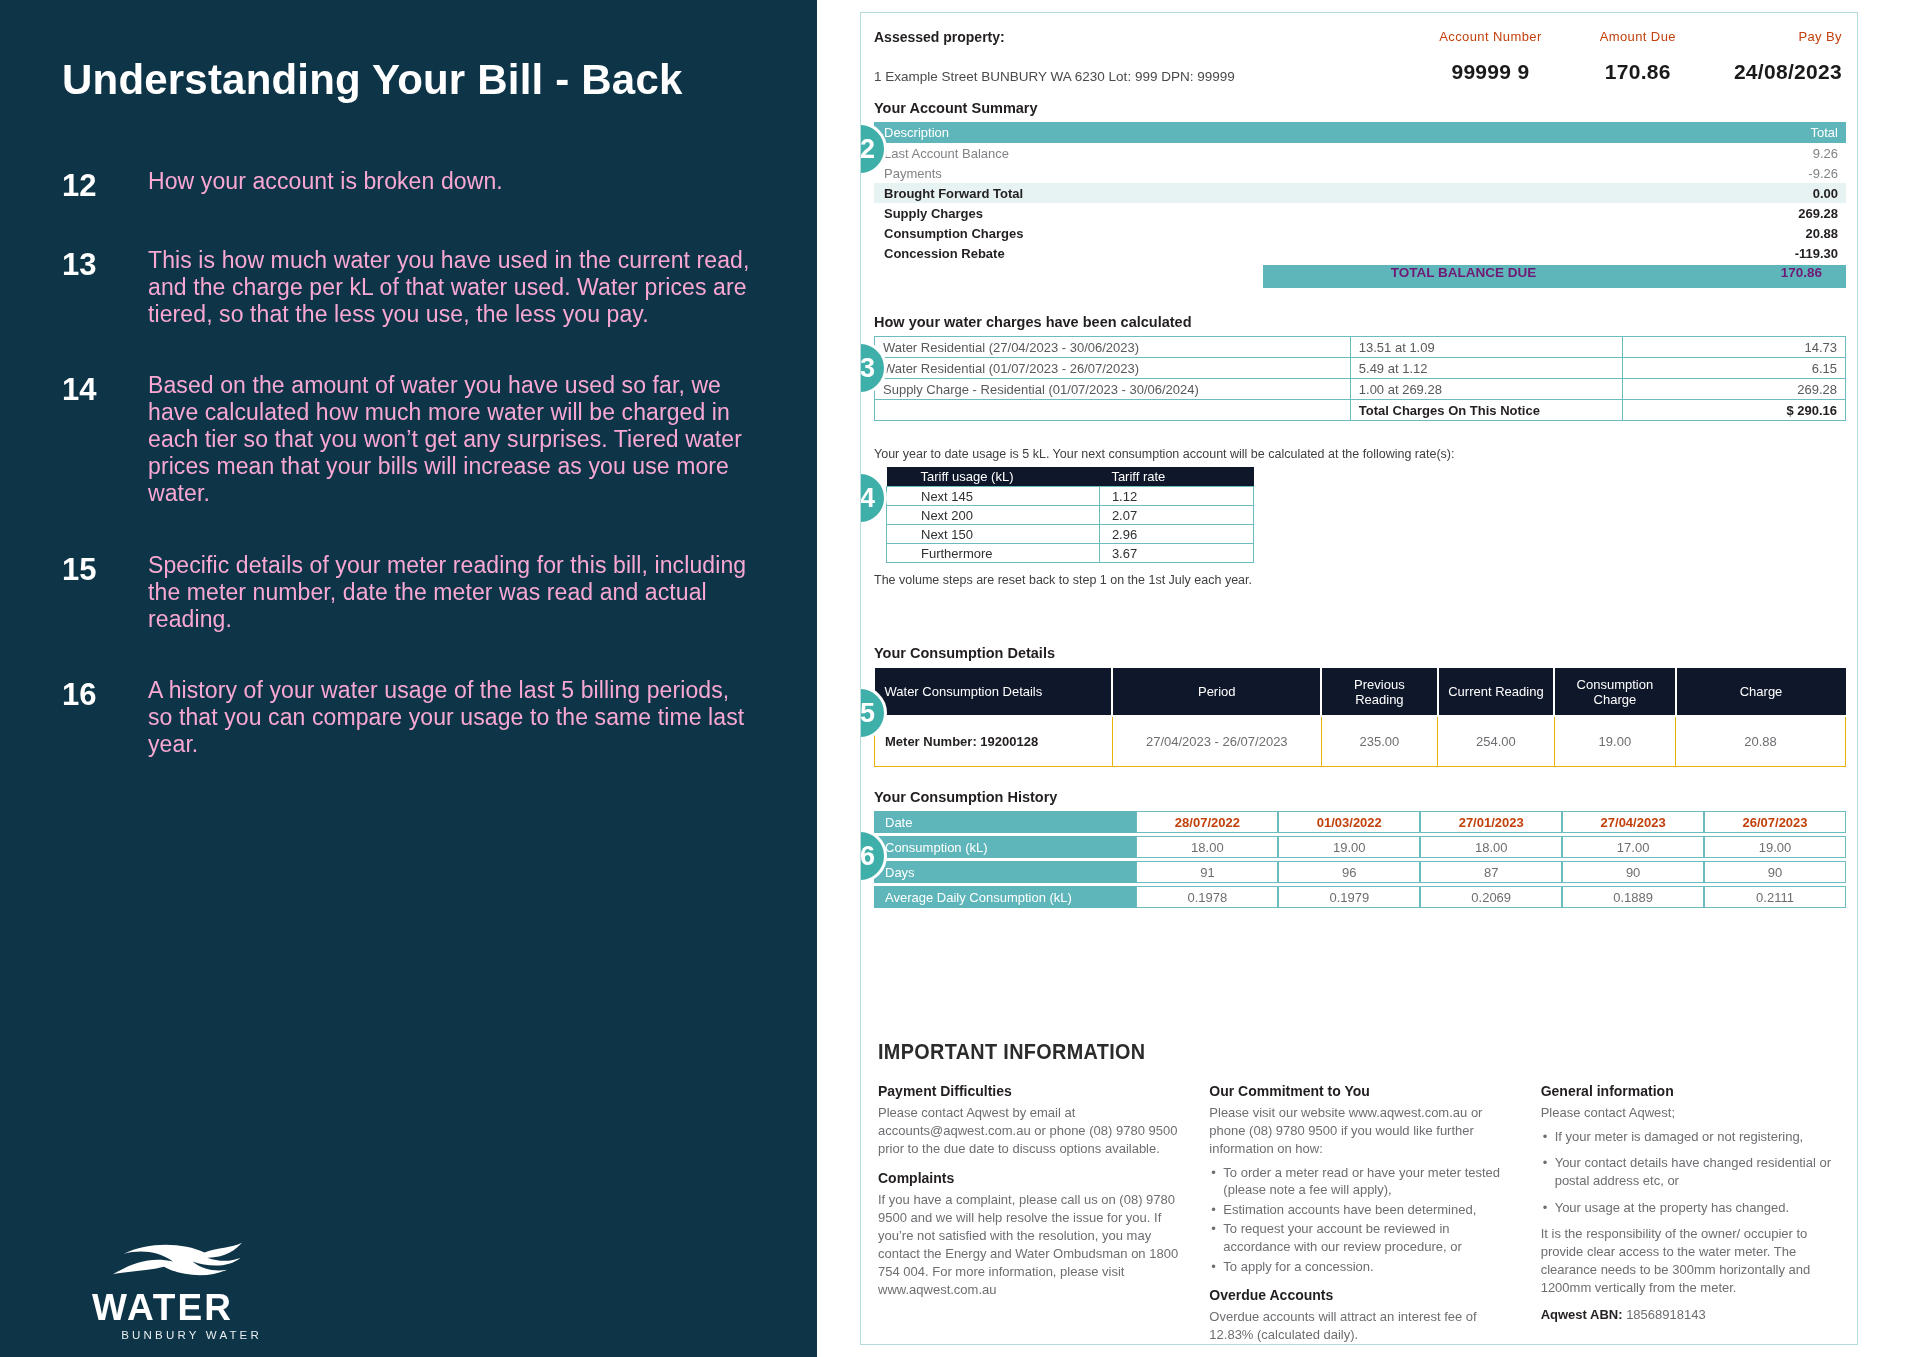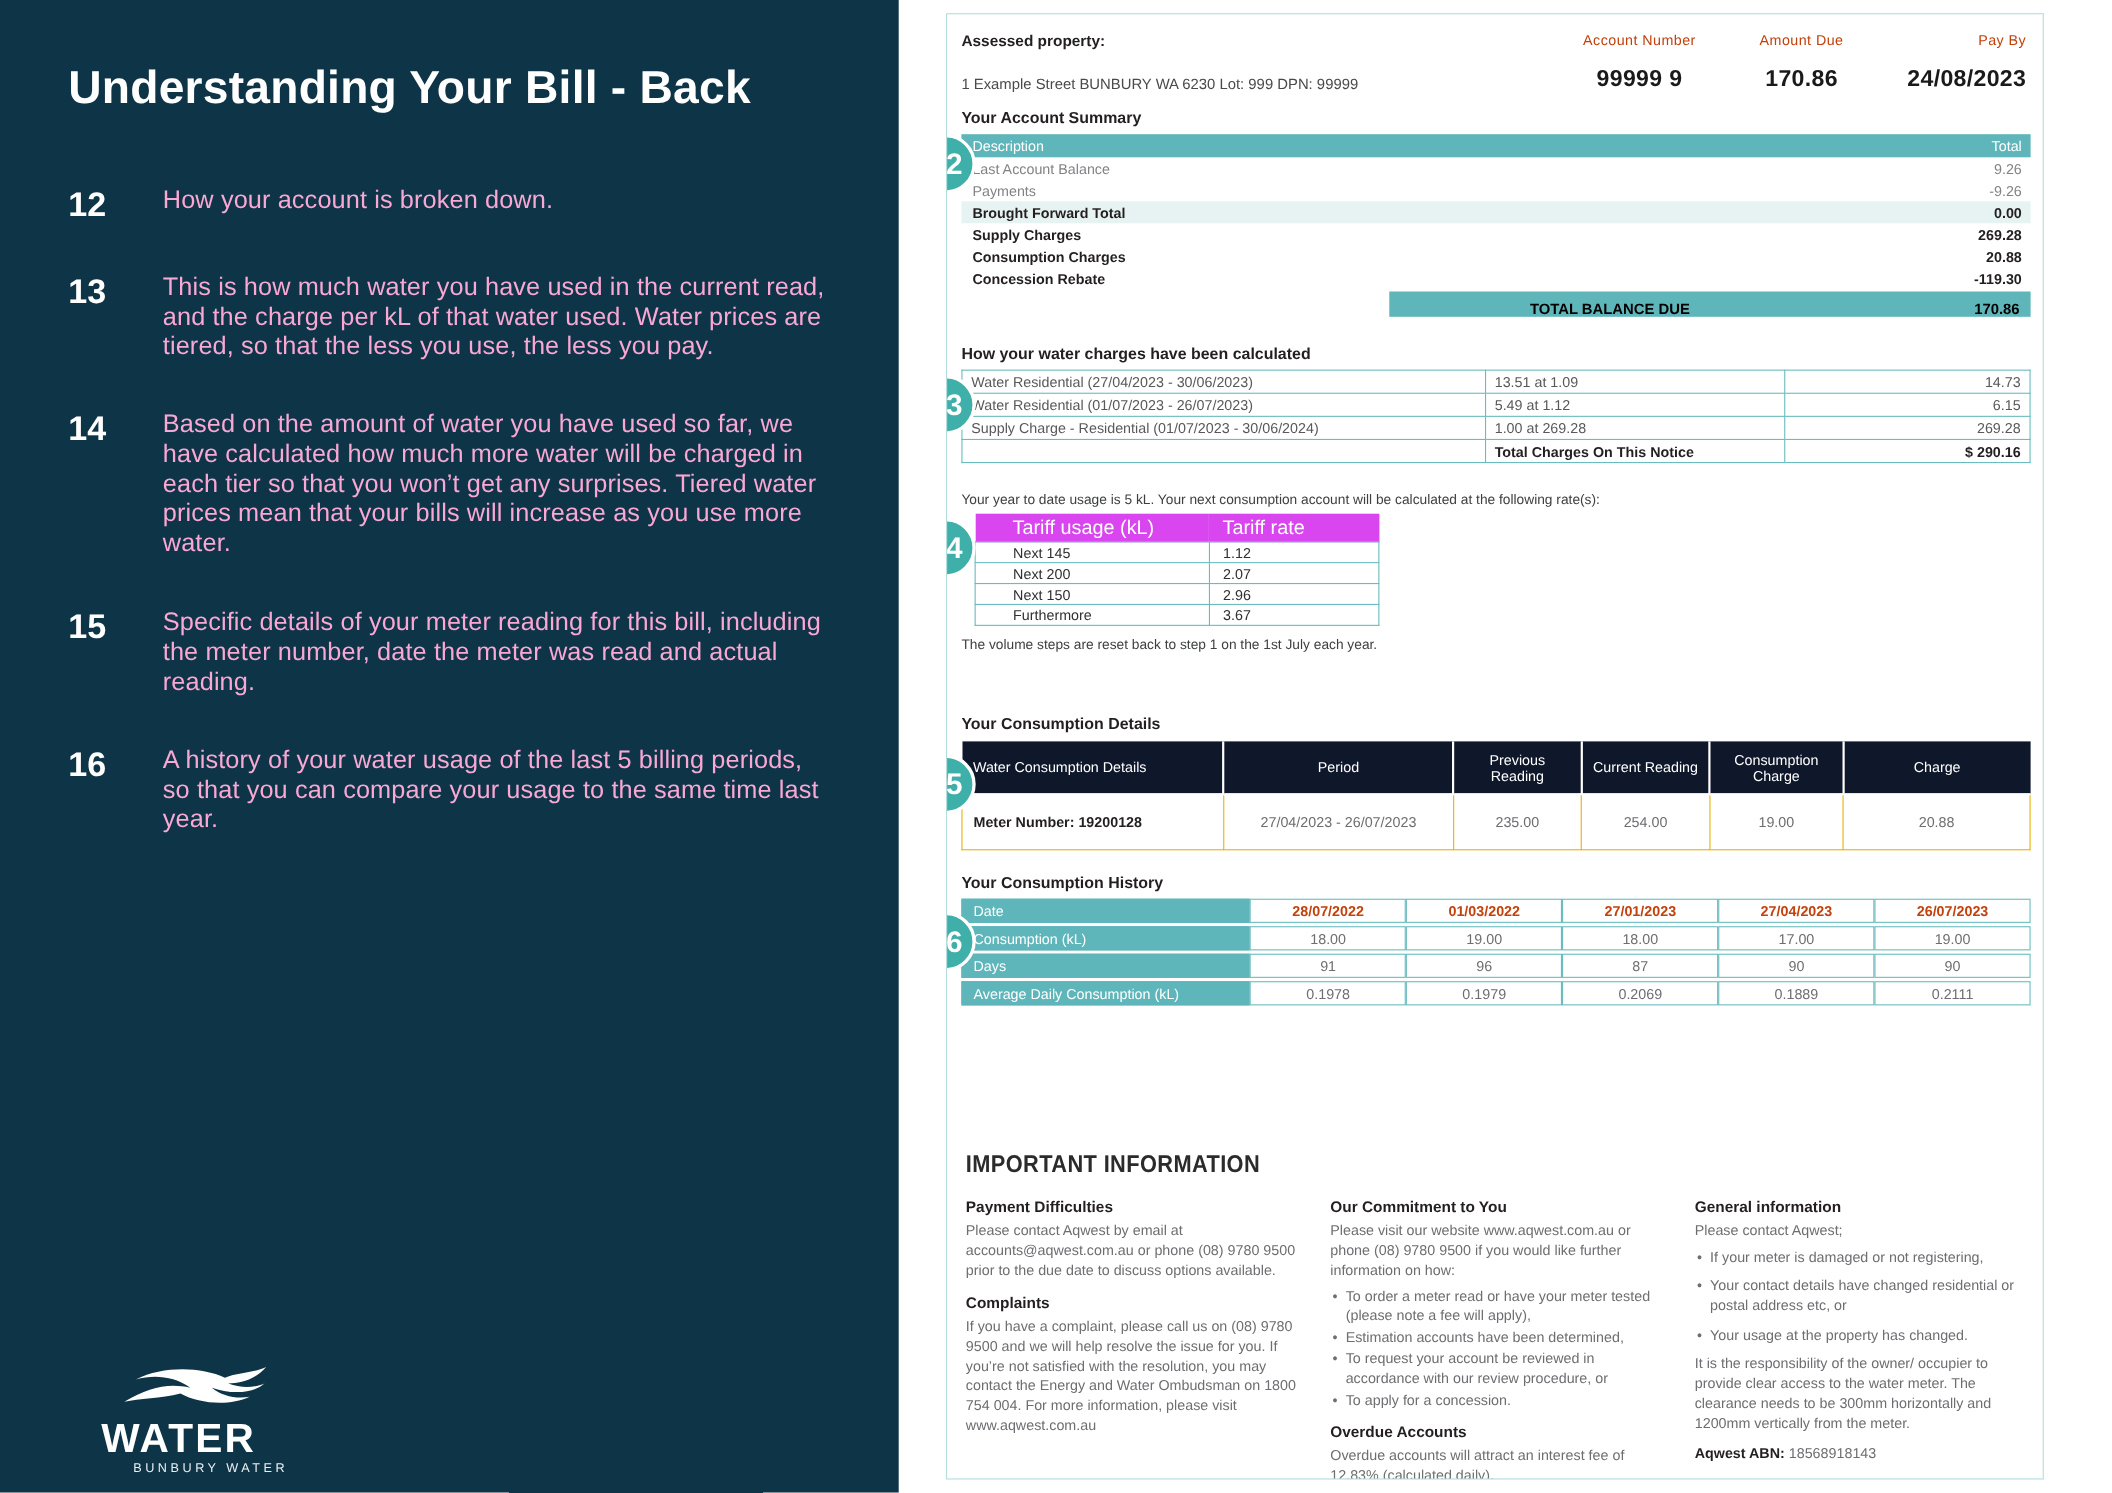--- a/index.html
+++ b/index.html
@@ -39,35 +39,35 @@
 
   
   .summary{width:100%;margin-top:6px;}
   .sum-head{display:flex;justify-content:space-between;background:#5fb6ba;color:#fff;height:21px;align-items:center;padding:0 8px 0 10px;font-size:13px;}
   .sum-row{display:flex;justify-content:space-between;height:20px;align-items:center;padding:0 8px 0 10px;}
   .sum-row.muted{color:#828387;}
   .sum-row.bold{color:#231f20;font-weight:700;}
   .sum-row.shaded{background:#e7f3f2;}
   .sum-total{display:flex;height:23px;margin-top:2px;}
   .sum-total .spacer{width:40%;}
-  .sum-total .band{flex:1;background:#5fb6ba;color:#000000;font-weight:700;display:flex;align-items:flex-end;justify-content:space-between;padding:0 10px 0 128px;font-size:13.5px;}
+  .sum-total .band{flex:1;background:#5fb6ba;color:#701a75;font-weight:700;display:flex;align-items:flex-start;justify-content:space-between;padding:0 24px 0 128px;font-size:13.5px;}
 
   
   .t-charges-title{margin-top:26px;}
   table.grid{border-collapse:collapse;width:100%;margin-top:6px;}
   table.grid td{border:1px solid #6abcbf;padding:2px 8px;height:21px;font-size:13px;color:#58595b;}
   .charges td.c2{width:28%;}
   .charges td.c3{width:23%;text-align:right;}
   .charges tr.total td{font-weight:700;color:#231f20;}
 
   
   .tariff-intro{margin-top:26px;font-size:12.5px;color:#3f4042;}
   .tariff{width:368px;margin-left:12px;}
   table.tariff{border-collapse:collapse;margin-top:6px;}
-  .tariff th{background:#d946ef;color:#fff;font-weight:400;font-size:18px;text-align:left;padding:2px 8px 2px 34px;height:19px;}
+  .tariff th{background:#0f172a;color:#fff;font-weight:400;font-size:13px;text-align:left;padding:2px 8px 2px 34px;height:19px;}
   .tariff th.rate,.tariff td.rate{width:42%;padding-left:12px;}
   .tariff td{border:1px solid #6abcbf;font-size:13px;color:#2f3032;padding:1px 8px 1px 34px;height:19px;}
   .tariff-note{margin-top:10px;font-size:12.5px;color:#3f4042;}
 
   
   .t-details-title{margin-top:58px;}
   table.details{border-collapse:collapse;width:100%;margin-top:7px;}
   .details th{background:#0f172a;color:#fff;font-weight:400;font-size:13px;border:2px solid #fff;border-top:none;padding:6px 6px;height:48px;text-align:center;}
   .details th:first-child{text-align:left;padding-left:10px;border-left:none;}
   .details th:last-child{border-right:none;}

